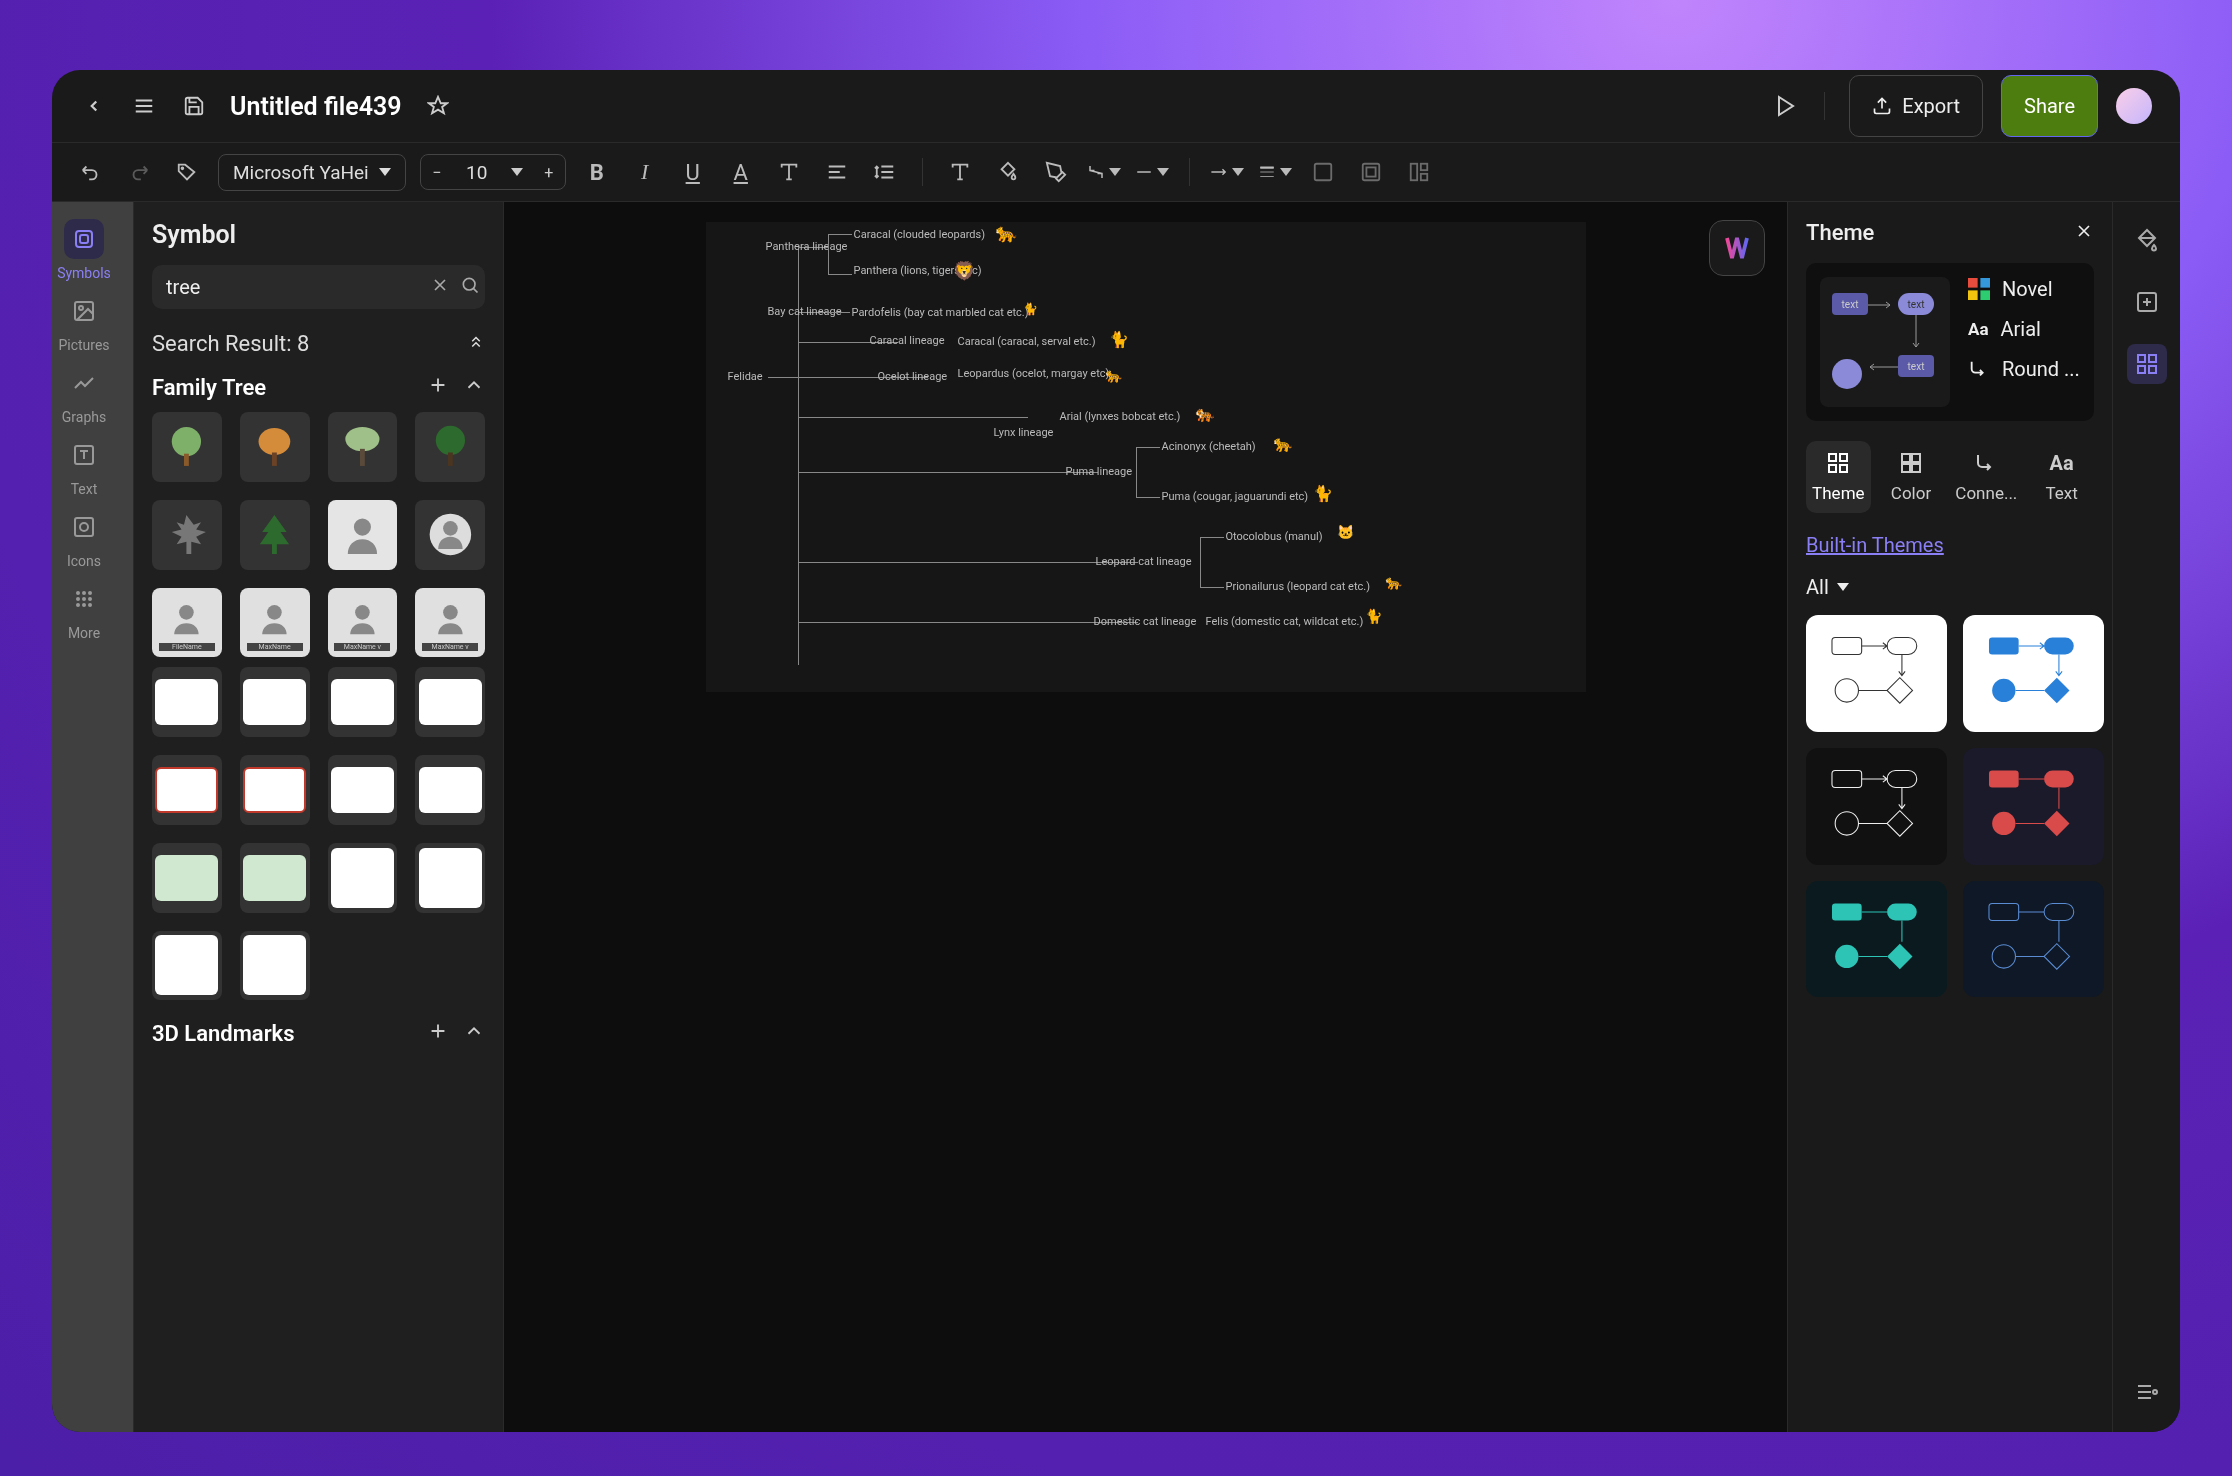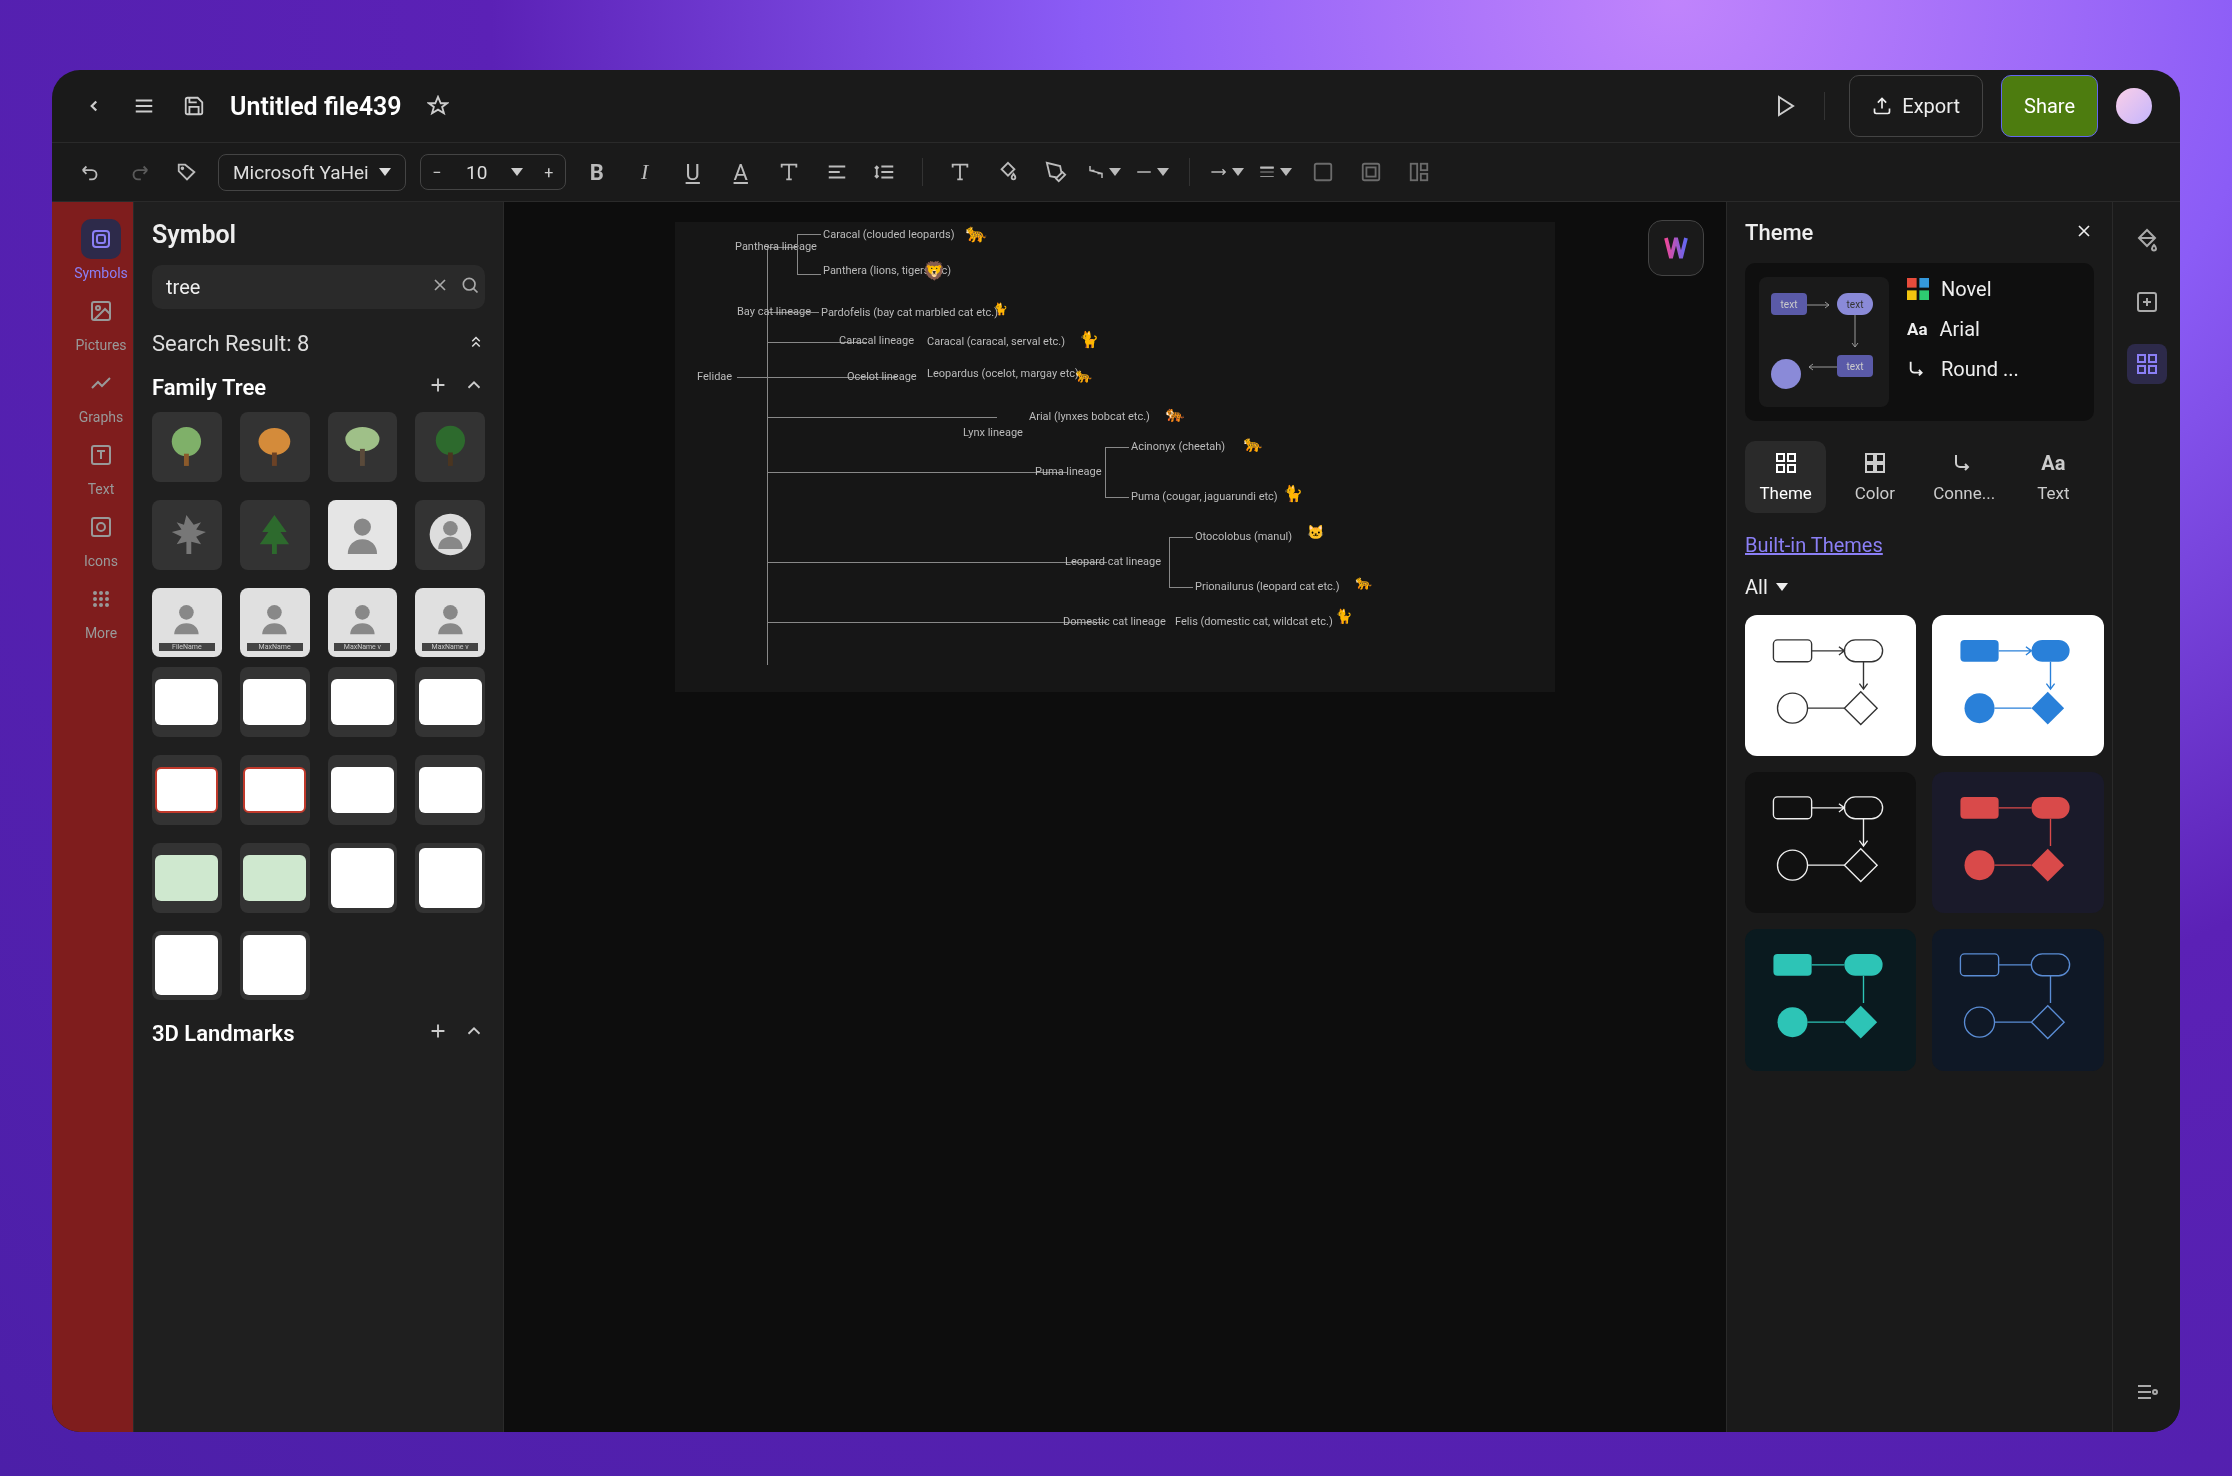--- a/index.html
+++ b/index.html
@@ -14,41 +14,41 @@
 .tb-share{background:#4d7c0f;border-color:#6366f1;color:#fff}
 .avatar{width:36px;height:36px;border-radius:50%;background:linear-gradient(135deg,#fbcfe8,#c4b5fd)}
 .toolbar{height:60px;border-top:1px solid #2a2a2a;border-bottom:1px solid #2a2a2a;display:flex;align-items:center;padding:0 22px;gap:14px;color:#aaa}
 .tb-div{width:1px;height:28px;background:#333;margin:0 6px}
 .tool{width:34px;height:34px;display:flex;align-items:center;justify-content:center;cursor:pointer;color:#bbb}
 .font-select{display:flex;align-items:center;gap:10px;border:1px solid #444;border-radius:8px;padding:6px 14px;font-size:19px;color:#ddd;cursor:pointer}
 .size-box{display:flex;align-items:center;border:1px solid #444;border-radius:8px}
 .size-btn{width:32px;height:34px;display:flex;align-items:center;justify-content:center;cursor:pointer;color:#ccc}
 .size-val{width:48px;text-align:center;font-size:19px;color:#ddd}
 .main{flex:1;display:flex;overflow:hidden}
-.left-rail{width:82px;background:#7f1d1d;border-right:1px solid #2a2a2a;display:flex;flex-direction:column;align-items:flex-end;padding-top:14px;gap:4px}
+.left-rail{width:82px;background:#404040;border-right:1px solid #2a2a2a;display:flex;flex-direction:column;align-items:flex-start;padding-top:14px;gap:4px}
 .rail-item{width:64px;height:68px;display:flex;flex-direction:column;align-items:center;justify-content:center;gap:6px;color:#999;font-size:14px;cursor:pointer;border-radius:10px}
 .rail-item.active{color:#8b7ff5}
 .rail-item.active .rail-icon-box{background:#2d2a4a}
 .rail-icon-box{width:40px;height:40px;display:flex;align-items:center;justify-content:center;border-radius:10px}
 .symbol-panel{width:370px;background:#1f1f1f;border-right:1px solid #2a2a2a;padding:18px 18px;color:#eee;overflow-y:auto}
 .sp-title{font-size:25px;font-weight:600;margin-bottom:16px}
 .search-box{display:flex;align-items:center;background:#2a2a2a;border-radius:10px;padding:10px 14px;gap:10px}
 .search-input{flex:1;background:transparent;border:none;outline:none;color:#eee;font-size:20px}
 .search-icon{color:#aaa;cursor:pointer}
 .result-row{display:flex;justify-content:space-between;align-items:center;margin:22px 0 18px;font-size:22px;color:#ddd}
 .cat-row{display:flex;justify-content:space-between;align-items:center;margin:14px 0 12px}
 .cat-title{font-size:22px;font-weight:600;color:#fff}
 .cat-icons{display:flex;gap:14px;color:#ccc}
 .thumb-grid{display:grid;grid-template-columns:repeat(4,1fr);gap:18px}
 .thumb{aspect-ratio:1;background:#333;border-radius:8px;display:flex;align-items:center;justify-content:center;cursor:pointer;overflow:hidden;font-size:9px;color:#999}
 .thumb svg{width:70%;height:70%}
 .canvas{flex:1;background:#0d0d0d;position:relative;display:flex;align-items:flex-start;justify-content:center;padding-top:20px}
 .ai-badge{position:absolute;top:18px;right:22px;width:56px;height:56px;border-radius:14px;border:1px solid #444;display:flex;align-items:center;justify-content:center;background:#1a1a1a}
 .diagram{width:880px;height:470px;background:#161616;position:relative;color:#bbb;font-size:11px}
-.right-panel{width:454px;background:#1a1a1a;border-left:1px solid #2a2a2a;display:flex}
+.right-panel{width:393px;background:#1a1a1a;border-left:1px solid #2a2a2a;display:flex}
 .right-content{flex:1;padding:18px;color:#eee;overflow-y:auto}
 .rp-head{display:flex;justify-content:space-between;align-items:center;margin-bottom:18px}
 .rp-title{font-size:22px;font-weight:500}
 .theme-preview{display:flex;gap:18px;background:#0f0f0f;border-radius:10px;padding:14px;margin-bottom:20px}
 .tp-thumb{width:130px;height:130px;background:#1a1a1a;border-radius:8px;position:relative}
 .tp-info{flex:1;display:flex;flex-direction:column;gap:16px;font-size:20px}
 .tp-row{display:flex;align-items:center;gap:12px}
 .tabs{display:flex;gap:8px;margin-bottom:20px}
 .tab{flex:1;display:flex;flex-direction:column;align-items:center;gap:8px;padding:10px 4px;border-radius:10px;cursor:pointer;font-size:17px;color:#ccc}
 .tab.active{background:#2a2a2a;color:#fff}

